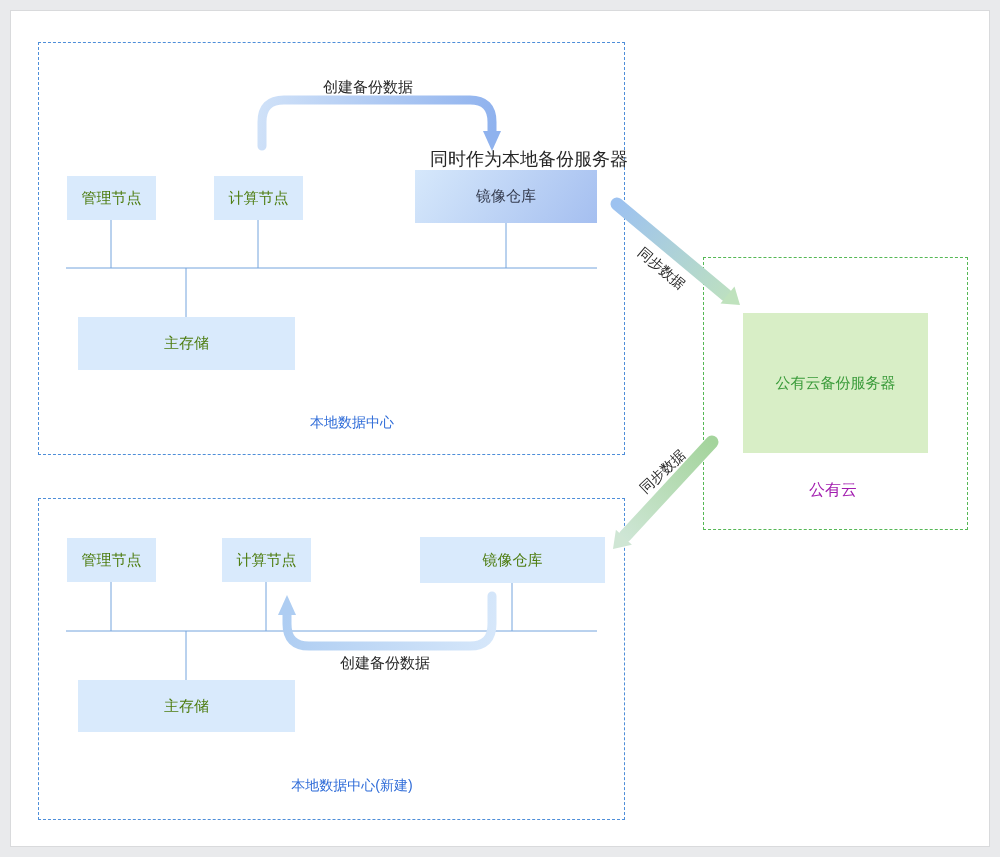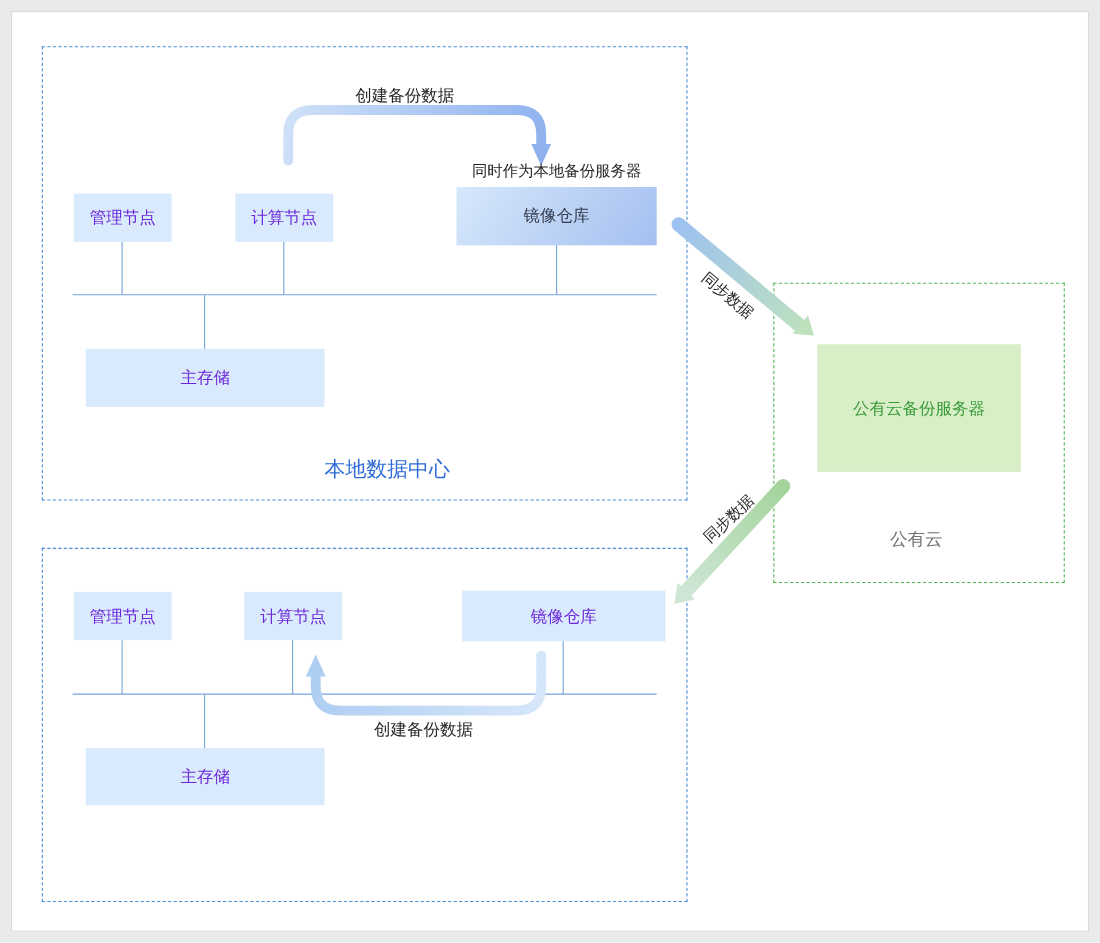--- a/index.html
+++ b/index.html
@@ -3,25 +3,25 @@
 <meta charset="utf-8">
 <style>
   html,body{margin:0;padding:0;}
   body{font-family:"Liberation Sans","DejaVu Sans",sans-serif;}
   .stage{position:relative;width:1000px;height:857px;background:#e9eaec;overflow:hidden;}
   .canvas{position:absolute;left:10px;top:10px;width:978px;height:835px;background:#ffffff;border:1px solid #d9dadc;}
   .abs{position:absolute;}
   .dashed-blue{border:1px dashed #4e8ed9;z-index:1;}
   .dashed-green{border:1px dashed #55b855;z-index:1;}
   .node{position:absolute;display:flex;align-items:center;justify-content:center;
-        background:#d9eafc;color:#6d28d9;font-size:15px;z-index:2;}
+        background:#d9eafc;color:#4d7c0f;font-size:15px;z-index:2;}
   .node-grad{background:linear-gradient(125deg,#d6e8fb 0%,#a5bff0 100%);color:#333a4d;}
   .txt{position:absolute;text-align:center;color:#262626;z-index:5;}
-  .sec-label-blue{position:absolute;text-align:center;color:#2f6cd8;font-size:19px;z-index:5;}
-  .sec-label-green{position:absolute;text-align:center;color:#737373;font-size:16px;z-index:5;}
+  .sec-label-blue{position:absolute;text-align:center;color:#2f6cd8;font-size:14px;z-index:5;}
+  .sec-label-green{position:absolute;text-align:center;color:#a21caf;font-size:16px;z-index:5;}
   .cloud-server{position:absolute;display:flex;align-items:center;justify-content:center;
         background:#d8eec6;color:#3a9b3a;font-size:15px;z-index:2;}
   .rot1{transform:rotate(40deg);}
   .rot2{transform:rotate(-43deg);}
   svg.overlay{position:absolute;left:0;top:0;z-index:3;pointer-events:none;}
 </style>
 </head>
 <body>
 
 <div class="stage">
@@ -35,26 +35,26 @@
   <div class="node" style="left:214px;top:176px;width:89px;height:44px;">
     <span>计算节点</span>
   </div>
   <div class="node node-grad" style="left:415px;top:170px;width:182px;height:53px;">
     <span>镜像仓库</span>
   </div>
   <div class="node" style="left:78px;top:317px;width:217px;height:53px;">
     <span>主存储</span>
   </div>
 
-  <div class="txt" style="left:406px;top:147px;width:200px;font-size:14px;">同时作为本地备份服务器</div>
+  <div class="txt" style="left:428px;top:147px;width:200px;font-size:18px;text-align:right;">同时作为本地备份服务器</div>
   <div class="txt" style="left:288px;top:78px;width:160px;font-size:15px;text-align:center;">创建备份数据</div>
   <div class="sec-label-blue" style="left:252px;top:414px;width:200px;">本地数据中心</div>
 
   <div class="abs dashed-green" style="left:703px;top:257px;width:263px;height:271px;"></div>
-  <div class="cloud-server" style="left:743px;top:313px;width:185px;height:116px;">
+  <div class="cloud-server" style="left:743px;top:313px;width:185px;height:140px;">
     <span>公有云备份服务器</span>
   </div>
   <div class="sec-label-green" style="left:783px;top:480px;width:100px;">公有云</div>
 
   <div class="txt rot1" style="left:616px;top:260px;width:90px;font-size:14px;">同步数据</div>
   <div class="txt rot2" style="left:618px;top:463px;width:90px;font-size:14px;">同步数据</div>
 
   <div class="abs dashed-blue" style="left:38px;top:498px;width:585px;height:320px;"></div>
 
   <div class="node" style="left:67px;top:538px;width:89px;height:44px;">
@@ -64,20 +64,21 @@
     <span>计算节点</span>
   </div>
   <div class="node" style="left:420px;top:537px;width:185px;height:46px;">
     <span>镜像仓库</span>
   </div>
   <div class="node" style="left:78px;top:680px;width:217px;height:52px;">
     <span>主存储</span>
   </div>
 
   <div class="txt" style="left:305px;top:654px;width:160px;font-size:15px;">创建备份数据</div>
+  <div class="sec-label-blue" style="left:252px;top:777px;width:200px;">本地数据中心(新建)</div>
 
   <svg class="overlay" width="1000" height="857" viewBox="0 0 1000 857">
     <defs>
       <linearGradient id="gradBackup" gradientUnits="userSpaceOnUse" x1="262" y1="100" x2="492" y2="140">
         <stop offset="0" stop-color="#cfe1f8"></stop>
           <stop offset="1" stop-color="#8fb2ee"></stop>
       </linearGradient>
       <linearGradient id="gradRestore" gradientUnits="userSpaceOnUse" x1="492" y1="646" x2="287" y2="600">
         <stop offset="0" stop-color="#d6e7fa"></stop>
           <stop offset="1" stop-color="#aecdf2"></stop>

